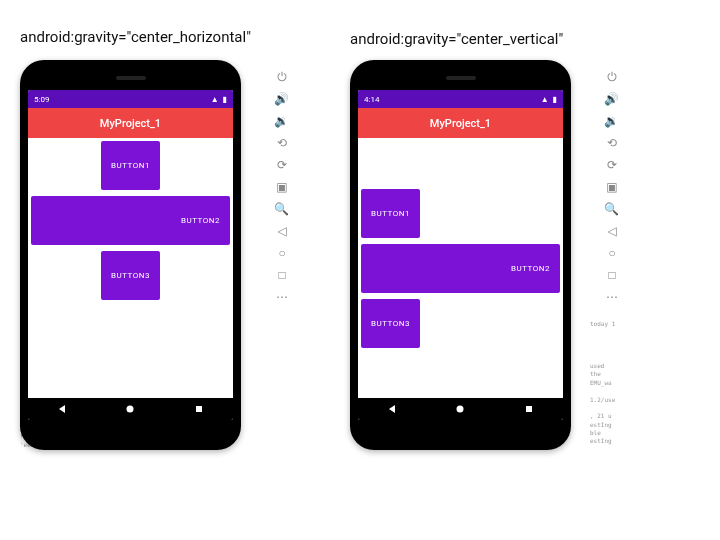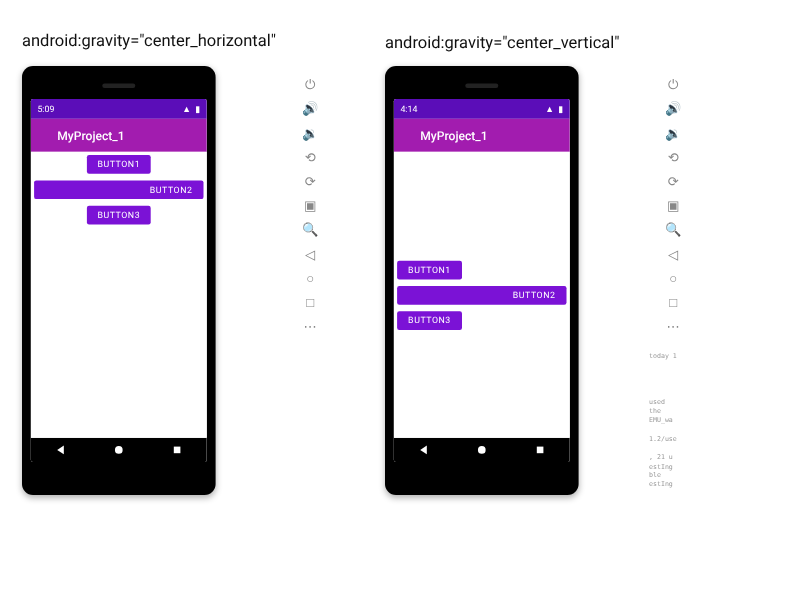--- a/index.html
+++ b/index.html
@@ -16,34 +16,34 @@
   
   .emu-toolbar { position: absolute; left: 243px; top: 8px; width: 38px; display: flex; flex-direction: column; gap: 8px; align-items: center; padding-top: 2px; }
   .emu-toolbar .ico { width: 14px; height: 14px; display: flex; align-items: center; justify-content: center; color: #888; font-size: 12px; line-height: 1; }
   .scene-right .emu-toolbar { left: 243px; }
 
   
   .bgtext { position: absolute; left: 0; top: 255px; width: 300px; font-size: 6px; line-height: 1.4; color: #999; white-space: pre; font-family: monospace; }
   .scene-right .bgtext { left: 240px; top: 260px; width: 120px; }
 
   
-  .phone { position: relative; width: 176px; height: 390px; background: #000; border-radius: 10px; padding: 8px; box-shadow: 0 2px 6px rgba(0,0,0,0.3); }
+  .phone { position: relative; width: 221px; height: 390px; background: #000; border-radius: 24px; padding: 8px; box-shadow: 0 2px 6px rgba(0,0,0,0.3); }
   .earpiece { position: absolute; top: 16px; left: 50%; transform: translateX(-50%); width: 30px; height: 4px; background: #222; border-radius: 2px; }
   .screen { position: absolute; left: 8px; top: 30px; right: 8px; bottom: 30px; background: #fff; border-radius: 2px; overflow: hidden; display: flex; flex-direction: column; }
 
   .statusbar { height: 18px; background: #5b0db8; color: #fff; display: flex; align-items: center; justify-content: space-between; padding: 0 6px; font-size: 8px; }
   .statusbar .right { display: flex; gap: 4px; align-items: center; }
 
-  .appbar { height: 30px; background: #a21caf; display: flex; align-items: center; padding: 0 24px; color: #fff; font-size: 11px; font-weight: 500; }
+  .appbar { height: 30px; background: #ef4444; display: flex; align-items: center; padding: 0 10px; color: #fff; font-size: 11px; font-weight: 500; justify-content: center; }
 
   .content { flex: 1; background: #fff; position: relative; display: flex; flex-direction: column; }
   .content.ch { align-items: center; }
   .content.cv { justify-content: center; align-items: flex-start; }
 
-  .btn { background: #7b12d6; color: #fff; font-size: 8px; letter-spacing: 0.5px; padding: 4px 10px; margin: 3px; border-radius: 2px; min-width: 50px; text-align: center; }
+  .btn { background: #7b12d6; color: #fff; font-size: 8px; letter-spacing: 0.5px; padding: 20px 10px; margin: 3px; border-radius: 2px; min-width: 50px; text-align: center; }
   .btn.wide { width: calc(100% - 6px); text-align: right; }
 
   .navbar { height: 22px; background: #000; display: flex; align-items: center; justify-content: space-around; color: #fff; font-size: 10px; }
   .navbar .navico { width: 10px; height: 10px; }
 
   
   svg { display: block; }
 </style>
 </head>
 <body>

